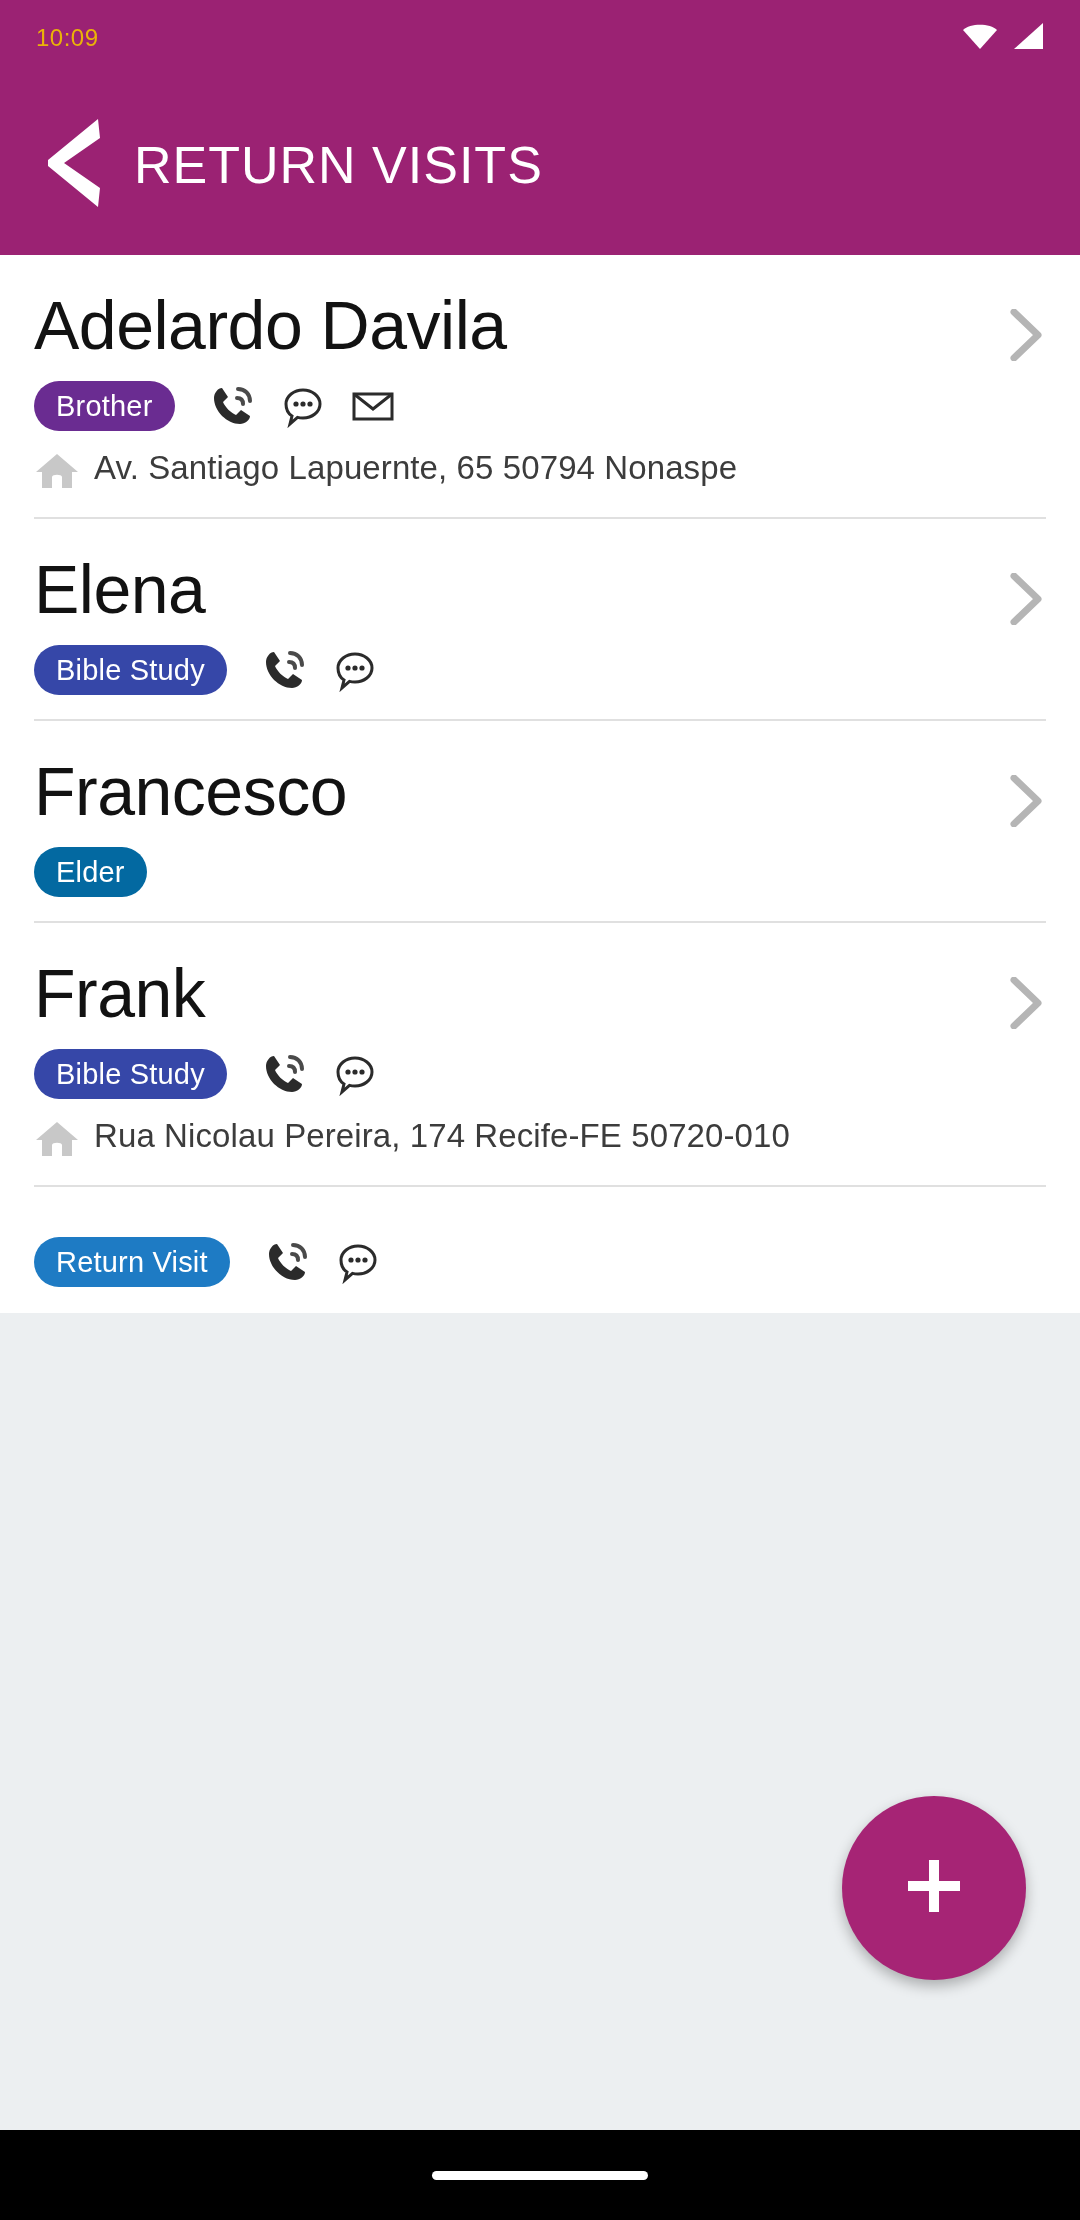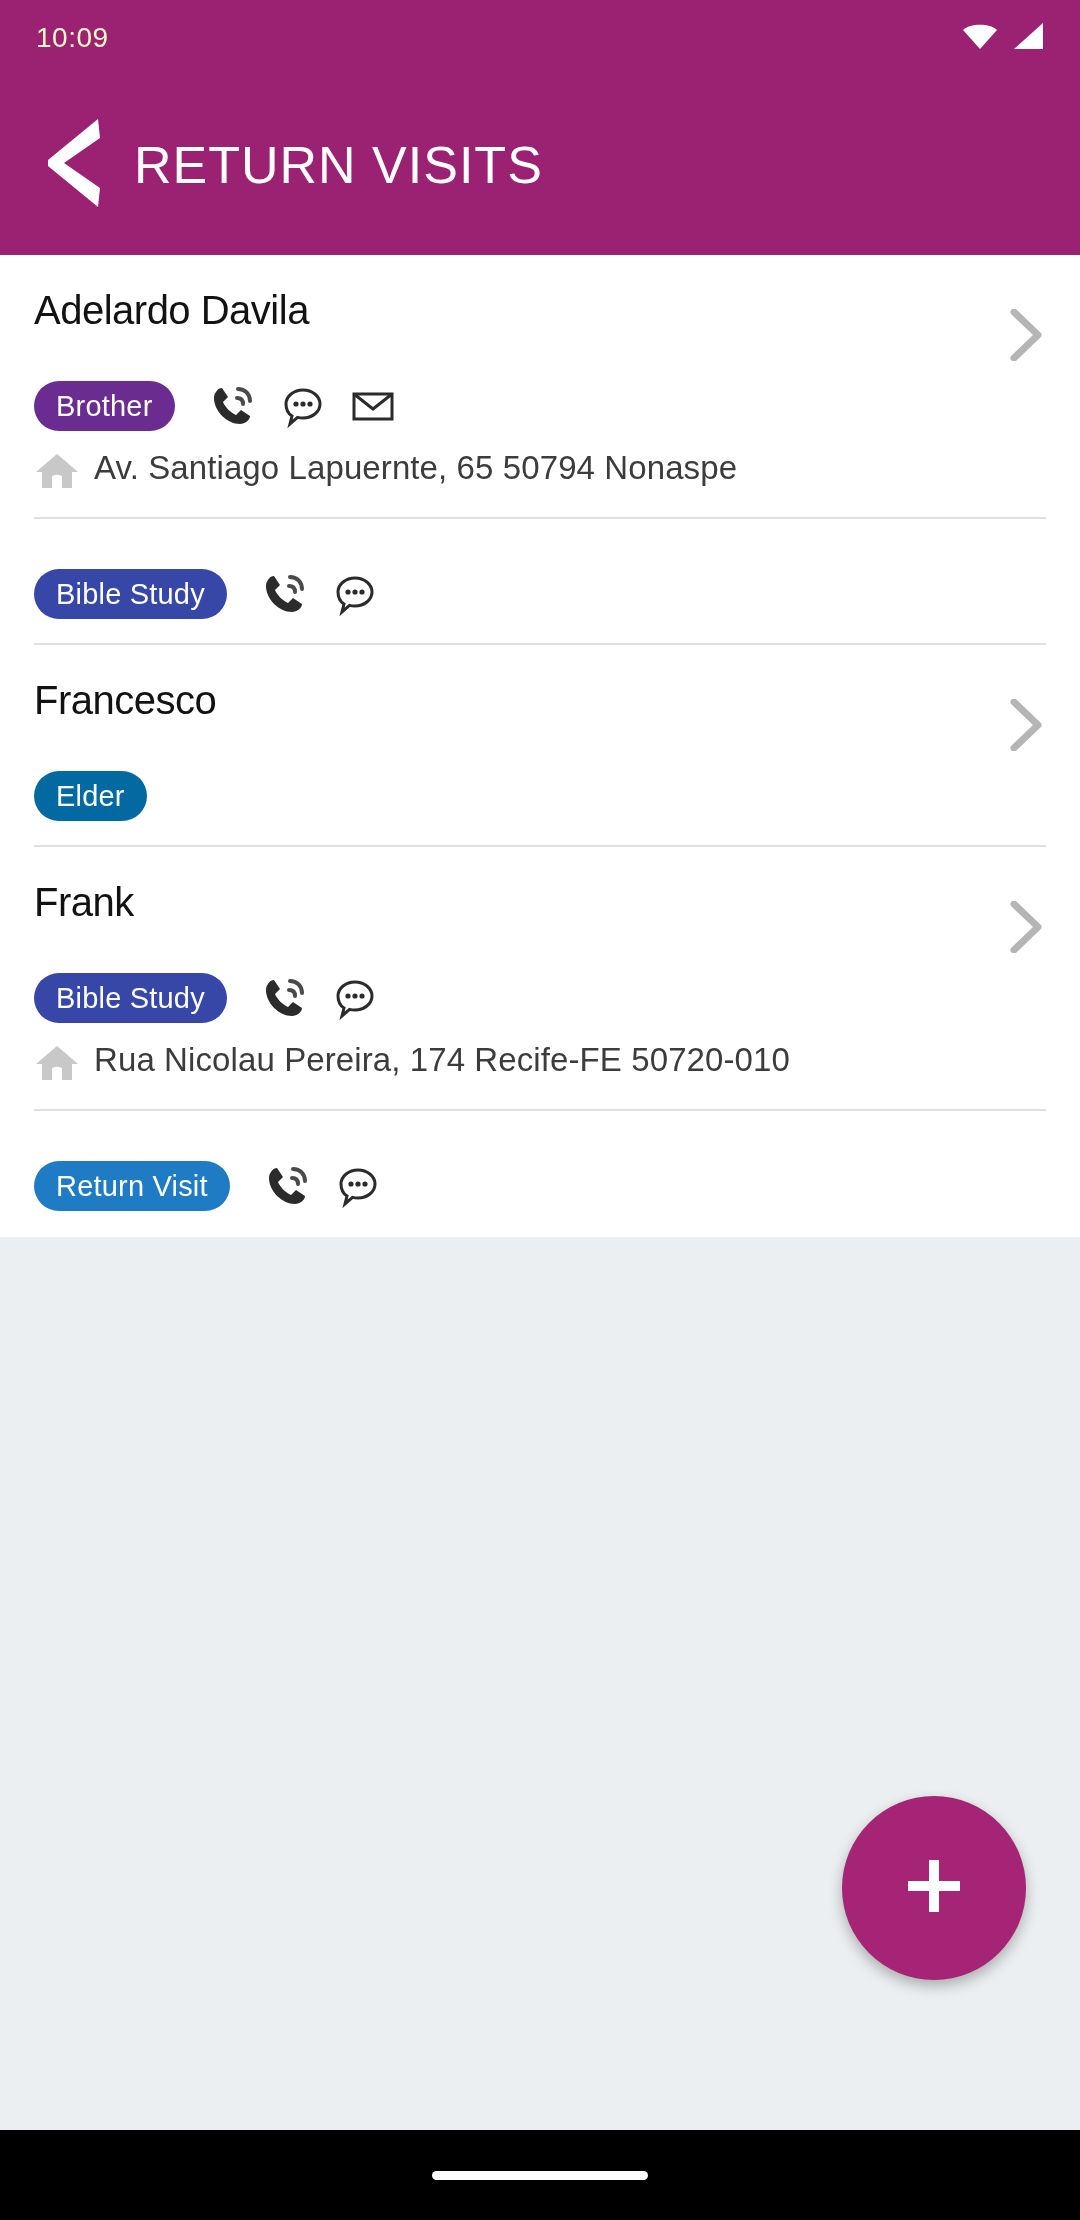--- a/index.html
+++ b/index.html
@@ -18,22 +18,22 @@
 
   
   .statusbar {
     height:75px;
     background:#9B2273;
     display:flex; align-items:center;
     padding:0 36px;
     flex-shrink:0;
   }
   .status-clock {
-    color:#fef9c3;
-    font-size:28px;
+    color:#eab308;
+    font-size:24px;
     letter-spacing:0.5px;
     font-family:"Liberation Sans", sans-serif;
   }
   .status-right {
     margin-left:auto;
     display:flex; align-items:center; gap:14px;
   }
 
   
   .appbar {
@@ -71,21 +71,21 @@
   .list-item.sep::after {
     content:"";
     position:absolute;
     left:34px; right:34px; bottom:0;
     height:2px; background:#e0e0e0;
   }
   .row-name {
     display:flex; align-items:flex-start;
   }
   .person-name {
-    font-size:40px;
+    font-size:68px;
     color:#121212;
     line-height:1.07;
     letter-spacing:-0.5px;
     flex:1;
     font-family:"Liberation Sans", sans-serif;
   }
   .chevron-right {
     flex-shrink:0;
     margin-top:20px;
     margin-right:4px;
@@ -230,20 +230,28 @@
           <svg width="46" height="42" viewBox="0 0 46 42">
             <path d="M23 4 L44 22 L38 22 L38 38 L8 38 L8 22 L2 22 Z" fill="#c8c8c8"></path>
             <path d="M18 38 L18 27 C18 24, 28 24, 28 27 L28 38 Z" fill="#ffffff"></path>
           </svg>
         </span>
         <span class="address-text">Av. Santiago Lapuernte, 65 50794 Nonaspe</span>
       </div>
     </div>
 
     <div class="list-item sep">
+      <div class="row-name">
+        <div class="person-name">Elena</div>
+        <span class="chevron-right">
+          <svg width="34" height="52" viewBox="0 0 34 52">
+            <path d="M6 3 L30 26 L6 49" fill="none" stroke="#b5b5b5" stroke-width="7" stroke-linecap="round" stroke-linejoin="round"></path>
+          </svg>
+        </span>
+      </div>
       <div class="row-badges">
         <span class="badge" style="background:#3647A8">Bible Study</span>
         <span class="action-icons">
           <span class="action-icon">
             <svg width="46" height="46" viewBox="0 0 46 46">
               <path d="M12 5 C8 5, 4 10, 4 15 C4 28, 17 41, 30 41 C35 41, 40 37, 40 33 L31 27 L26 32 C21 30, 15 24, 13 19 L18 14 Z" fill="#2b2b2b"></path>
               <path d="M28 6 C35 6, 40 11, 40 18" fill="none" stroke="#4a4a4a" stroke-width="4" stroke-linecap="round"></path>
               <path d="M27 15 C31 15, 33 17, 33 21" fill="none" stroke="#4a4a4a" stroke-width="4" stroke-linecap="round"></path>
             </svg>
           </span>

